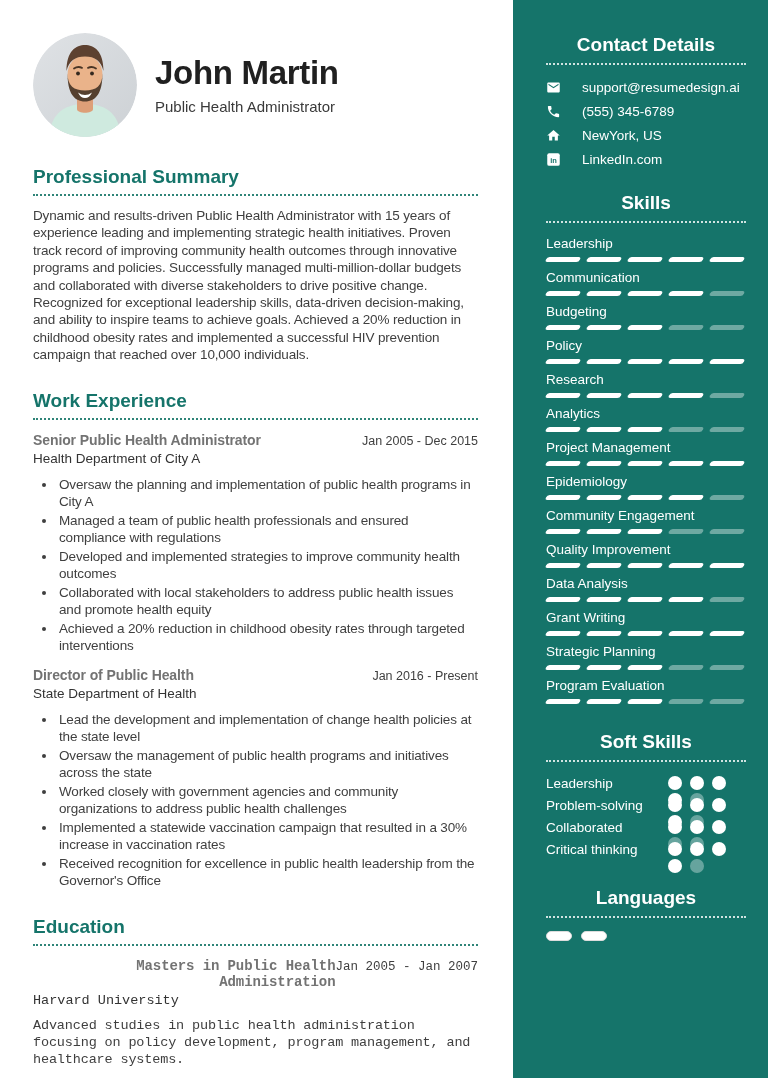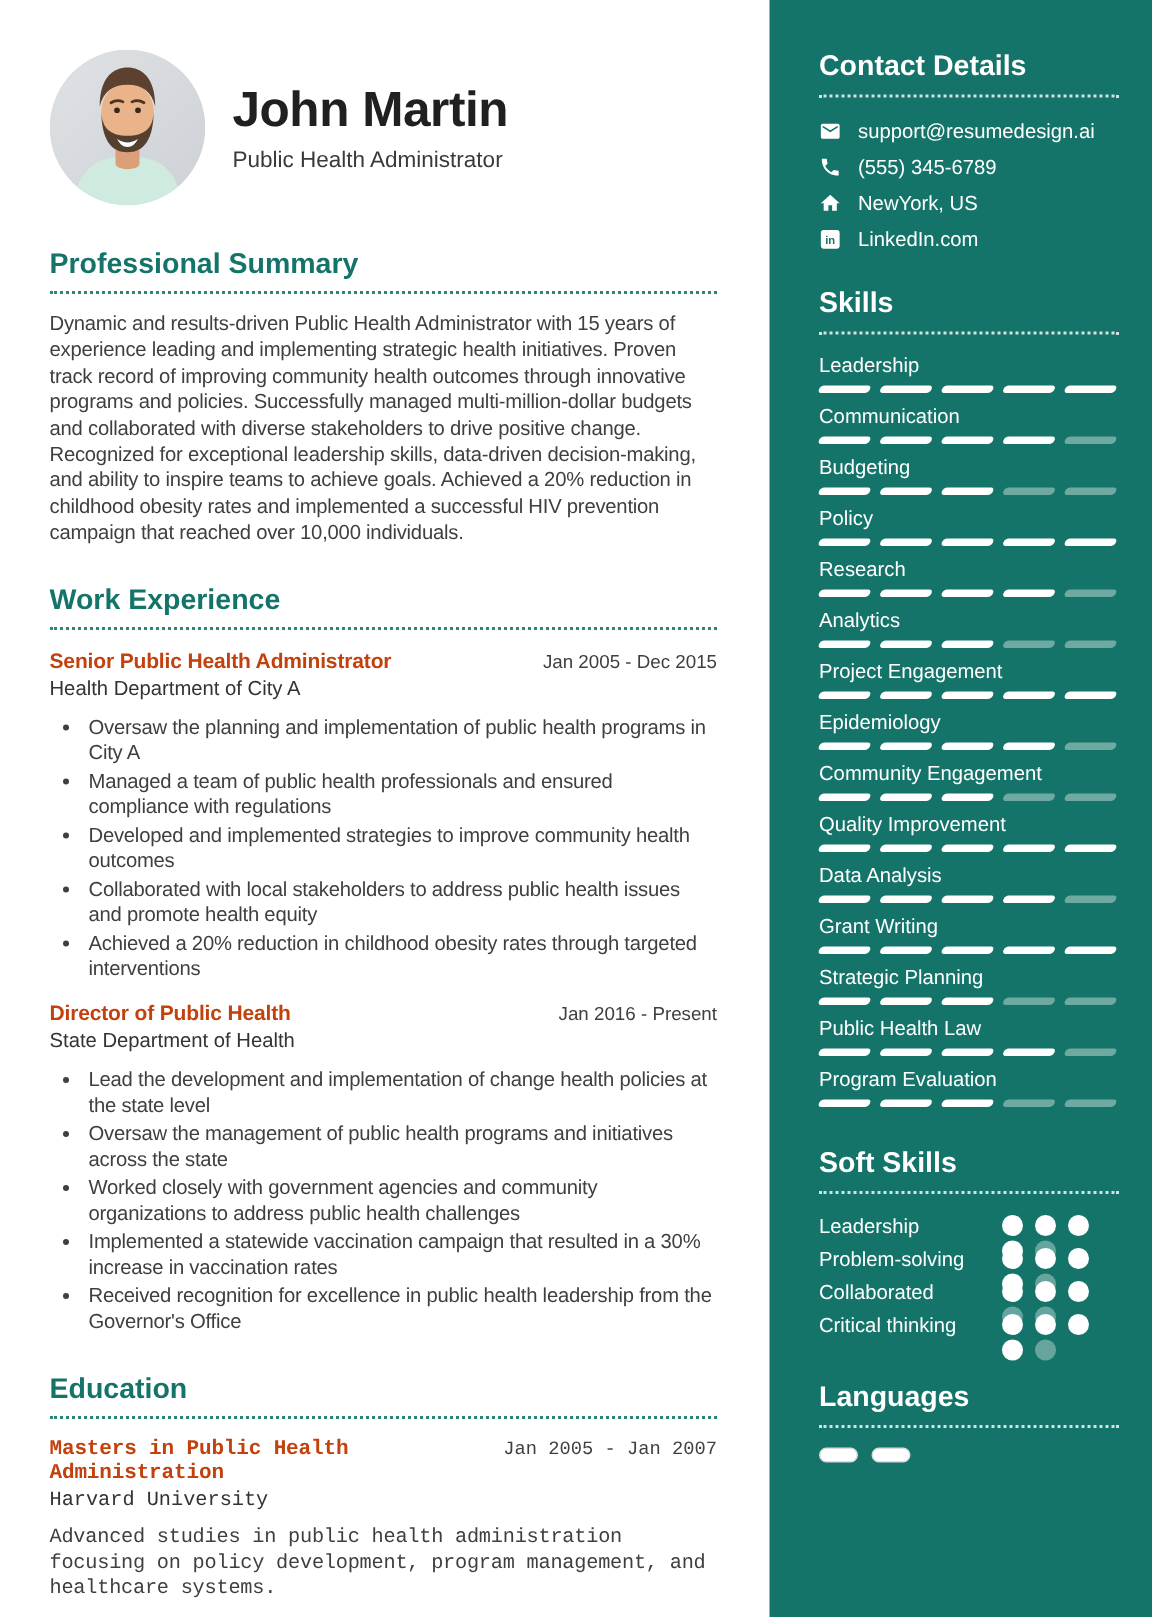--- a/index.html
+++ b/index.html
@@ -27,41 +27,41 @@
   .who .title{font-size:15px;color:#3a3a3a;margin-top:7px;}
   .section{margin-top:26px;}
   .section.first{margin-top:29px;}
   .sec-head{
     font-size:19px;font-weight:700;color:var(--teal);
     padding-bottom:6px;border-bottom:2px dotted #2f8478;
   }
   .summary{margin-top:11px;font-size:13.5px;line-height:17.4px;letter-spacing:-0.15px;}
   .job{margin-top:12px;}
   .job-head,.edu-head{display:flex;justify-content:space-between;align-items:baseline;}
-  .job-title,.edu-title{font-size:14px;font-weight:700;color:#c2410c;letter-spacing:-0.1px;}
+  .job-title,.edu-title{font-size:14px;font-weight:700;color:#737373;letter-spacing:-0.1px;text-align:right;}
   .job-dates,.edu-dates{font-size:12.5px;color:#3f3f3f;white-space:nowrap;}
   .job-company,.edu-school{font-size:13.5px;color:#333;margin-top:3px;}
   .bullets{margin:10px 0 0;padding-left:24px;font-size:13.5px;line-height:17.5px;letter-spacing:-0.15px;}
   .bullets li{margin:0 0 1px;padding-left:2px;}
   .edu{margin-top:12px;font-family:Liberation Mono, monospace;}
   .edu-desc{margin-top:9px;font-size:13.5px;line-height:17.4px;letter-spacing:-0.15px;}
   
   .sidebar{
     position:absolute;top:0;right:0;width:255px;height:1078px;
     background:var(--teal);color:#fff;
     padding:34px 22px 0 33px;
   }
   .side-head{
     font-size:19px;font-weight:700;color:#fff;
-    padding-bottom:7px;border-bottom:2px dotted rgba(255,255,255,0.8);
+    padding-bottom:7px;border-bottom:2px dotted rgba(255,255,255,0.8);text-align:center;
   }
   .side-sec{margin-top:25px;}
   .side-sec.first{margin-top:0;}
   .contact-list{margin-top:15px;}
-  .contact-row{display:flex;align-items:center;gap:11px;height:15px;margin-bottom:9px;}
+  .contact-row{display:flex;align-items:center;gap:21px;height:15px;margin-bottom:9px;}
   .c-icon{width:15px;height:15px;flex:0 0 15px;display:inline-flex;}
   .c-icon svg{width:15px;height:15px;}
   .c-text{font-size:13.5px;line-height:15px;}
   .skills-list{margin-top:13px;}
   .skill{margin-bottom:8px;}
   .skill-name{font-size:13.5px;line-height:16px;margin-bottom:5px;}
   .bars{display:flex;gap:7px;}
   .seg{width:34px;height:5px;border-radius:2.5px;background:var(--bar-empty);transform:skewX(-25deg);}
   .seg.fill{background:#ffffff;}
   .soft-list{margin-top:14px;}
@@ -273,21 +273,21 @@
     <div class="skill-name">Analytics</div>
     <div class="bars">
             <span class="seg fill"></span>
             <span class="seg fill"></span>
             <span class="seg fill"></span>
             <span class="seg"></span>
             <span class="seg"></span>
           </div>
   </div>
         <div class="skill">
-    <div class="skill-name">Project Engagement</div>
+    <div class="skill-name">Project Management</div>
     <div class="bars">
             <span class="seg fill"></span>
             <span class="seg fill"></span>
             <span class="seg fill"></span>
             <span class="seg fill"></span>
             <span class="seg fill"></span>
           </div>
   </div>
         <div class="skill">
     <div class="skill-name">Epidemiology</div>
@@ -339,30 +339,20 @@
             <span class="seg fill"></span>
           </div>
   </div>
         <div class="skill">
     <div class="skill-name">Strategic Planning</div>
     <div class="bars">
             <span class="seg fill"></span>
             <span class="seg fill"></span>
             <span class="seg fill"></span>
             <span class="seg"></span>
-            <span class="seg"></span>
-          </div>
-  </div>
-        <div class="skill">
-    <div class="skill-name">Public Health Law</div>
-    <div class="bars">
-            <span class="seg fill"></span>
-            <span class="seg fill"></span>
-            <span class="seg fill"></span>
-            <span class="seg fill"></span>
             <span class="seg"></span>
           </div>
   </div>
         <div class="skill">
     <div class="skill-name">Program Evaluation</div>
     <div class="bars">
             <span class="seg fill"></span>
             <span class="seg fill"></span>
             <span class="seg fill"></span>
             <span class="seg"></span>

